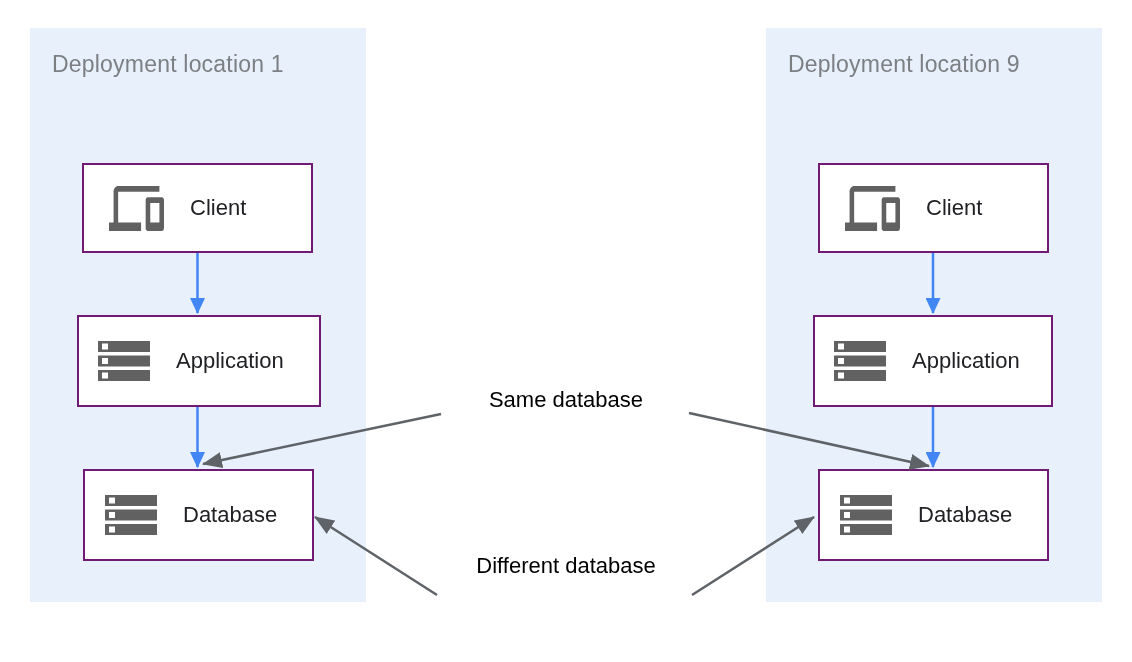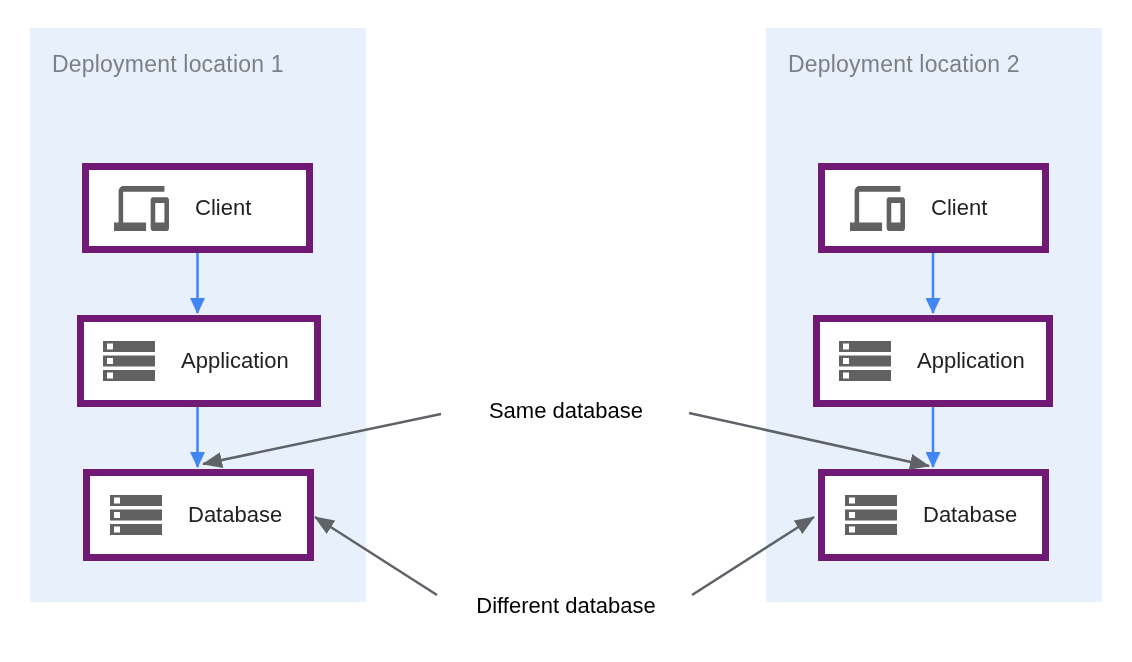--- a/index.html
+++ b/index.html
@@ -25,21 +25,21 @@
     padding: 23px 0 0 22px;
     font-size: 23px;
     font-weight: 400;
     color: #7c7f83;
     letter-spacing: 0.2px;
   }
   .node {
     position: absolute;
     box-sizing: border-box;
     background: #ffffff;
-    border: 7px solid #701a75;
+    border: 2px solid #701a75;
     display: flex;
     align-items: center;
   }
   .n-l-client      { left: 82px;  top: 163px; width: 231px; height: 90px; padding-left: 25px; }
   .n-l-application { left: 77px;  top: 315px; width: 244px; height: 92px; padding-left: 19px; }
   .n-l-database    { left: 83px;  top: 469px; width: 231px; height: 92px; padding-left: 20px; }
   .n-r-client      { left: 818px; top: 163px; width: 231px; height: 90px; padding-left: 25px; }
   .n-r-application { left: 813px; top: 315px; width: 240px; height: 92px; padding-left: 19px; }
   .n-r-database    { left: 818px; top: 469px; width: 231px; height: 92px; padding-left: 20px; }
   .node .icon { flex: 0 0 auto; display: block; line-height: 0; }
@@ -51,38 +51,38 @@
   }
   .annotation {
     position: absolute;
     left: 416px;
     width: 300px;
     text-align: center;
     font-size: 22px;
     line-height: 28px;
     color: #000000;
   }
-  .ann-same { top: 397px; }
-  .ann-diff { top: 592px; }
+  .ann-same { top: 386px; }
+  .ann-diff { top: 552px; }
   .overlay {
     position: absolute;
     left: 0; top: 0;
     pointer-events: none;
   }
 </style>
 </head>
 <body>
 
 <div class="stage">
 
   <section class="panel panel-left">
     <h2 class="panel-title">Deployment location 1</h2>
   </section>
   <section class="panel panel-right">
-    <h2 class="panel-title">Deployment location 2</h2>
+    <h2 class="panel-title">Deployment location 9</h2>
   </section>
 
   <div class="node n-l-client">
     <span class="icon">
       <svg width="55" height="45" viewBox="0 4 24 16" preserveAspectRatio="none" fill="#616161" xmlns="http://www.w3.org/2000/svg">
         <path d="M4 6h18V4H4c-1.1 0-2 .9-2 2v11H0v3h14v-3H4V6zm19 2h-6c-.55 0-1 .45-1 1v10c0 .55.45 1 1 1h6c.55 0 1-.45 1-1V9c0-.55-.45-1-1-1zm-1 9h-4v-7h4v7z"></path>
       </svg>
     </span>
     <span class="node-label">Client</span>
   </div>

